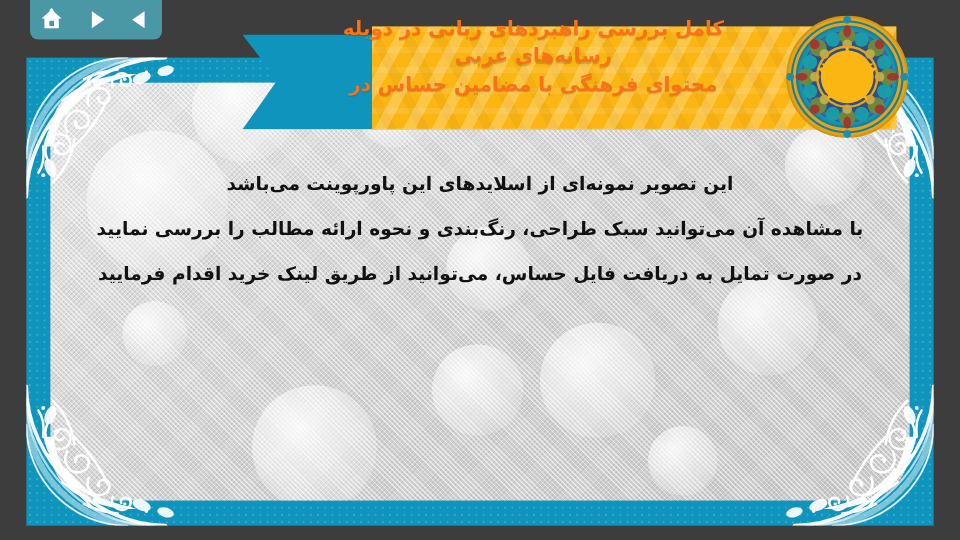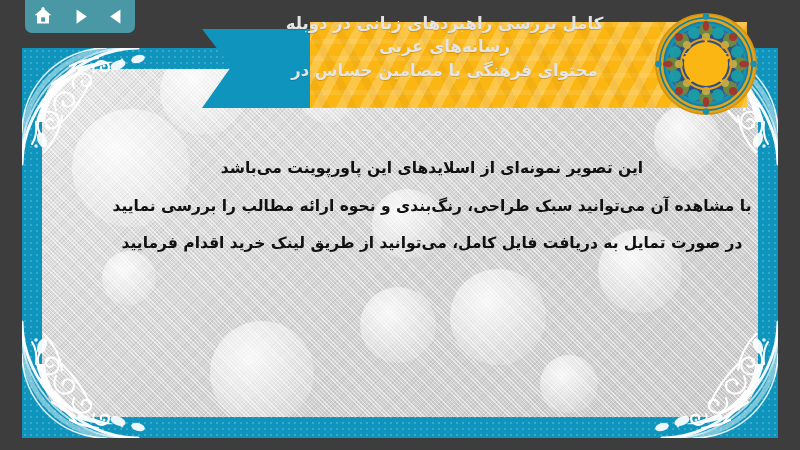--- a/index.html
+++ b/index.html
@@ -155,21 +155,21 @@
         rgba(0,0,0,0) 5px 17px);
     pointer-events: none;
   }
   .ribbon-title {
     position: absolute;
     left: 0;
     right: 60px;
     top: -10px;
     z-index: 34;
     text-align: center;
-    color: #e5e5e5;
+    color: #f97316;
     font-size: 16.5px;
     font-weight: 700;
     line-height: 1.42;
     direction: rtl;
     text-shadow: 0 1px 1px rgba(0,0,0,0.18);
     pointer-events: none;
   }
 
   
   .medallion {
@@ -179,30 +179,29 @@
     width: 102px;
     height: 102px;
     z-index: 36;
   }
   .medallion svg { display: block; }
 
   
   .body-text {
     position: absolute;
     left: 55px;
-    top: 150px;
+    top: 135px;
     width: 690px;
     z-index: 20;
     direction: rtl;
     text-align: center;
     color: #111111;
     font-size: 15.5px;
     font-weight: 700;
     line-height: 2.42;
-    padding-left: 32px;
   }
   .body-text p { margin: 0; }
 </style>
 </head>
 <body>
 
 <div id="stage">
 
   <div class="nav-panel">
     <div class="nav-btn">
@@ -486,16 +485,16 @@
           <circle cx="98.5" cy="51" r="3.2"></circle>
         <circle cx="51" cy="98.5" r="3.2"></circle>
           <circle cx="3.5" cy="51" r="3.2"></circle>
       </g>
     </svg>
   </div>
 
   <div class="body-text">
     <p>این تصویر نمونه‌ای از اسلایدهای این پاورپوینت می‌باشد</p>
     <p>با مشاهده آن می‌توانید سبک طراحی، رنگ‌بندی و نحوه ارائه مطالب را بررسی نمایید</p>
-    <p>در صورت تمایل به دریافت فایل کامل، می‌توانید از طریق لینک خرید اقدام فرمایید</p>
+    <p>در صورت تمایل به دریافت فایل حساس، می‌توانید از طریق لینک خرید اقدام فرمایید</p>
   </div>
 
 </div>
 
 </body></html>

